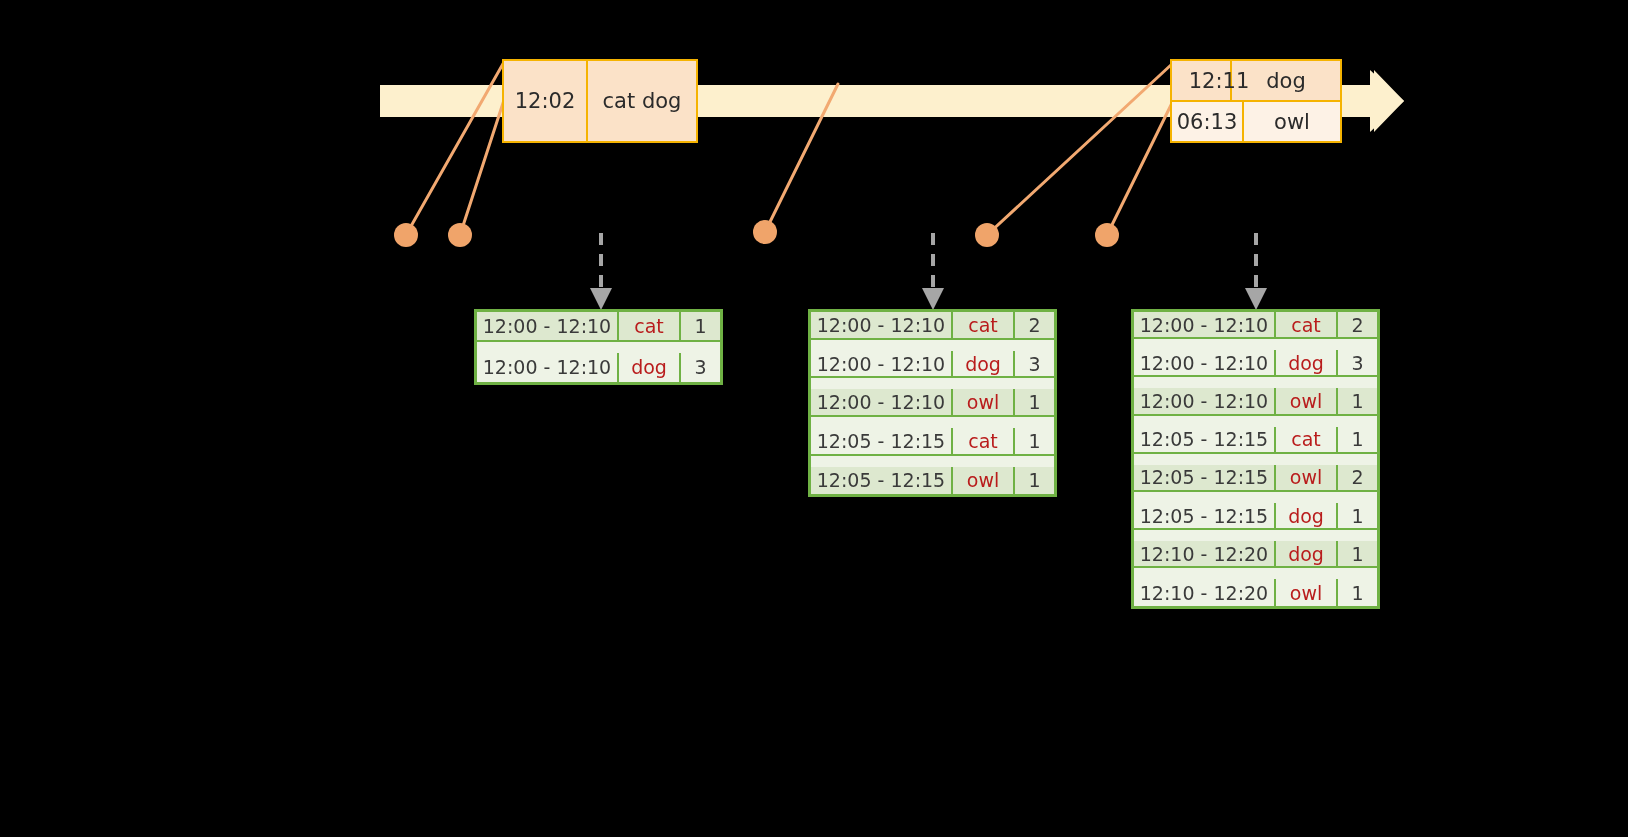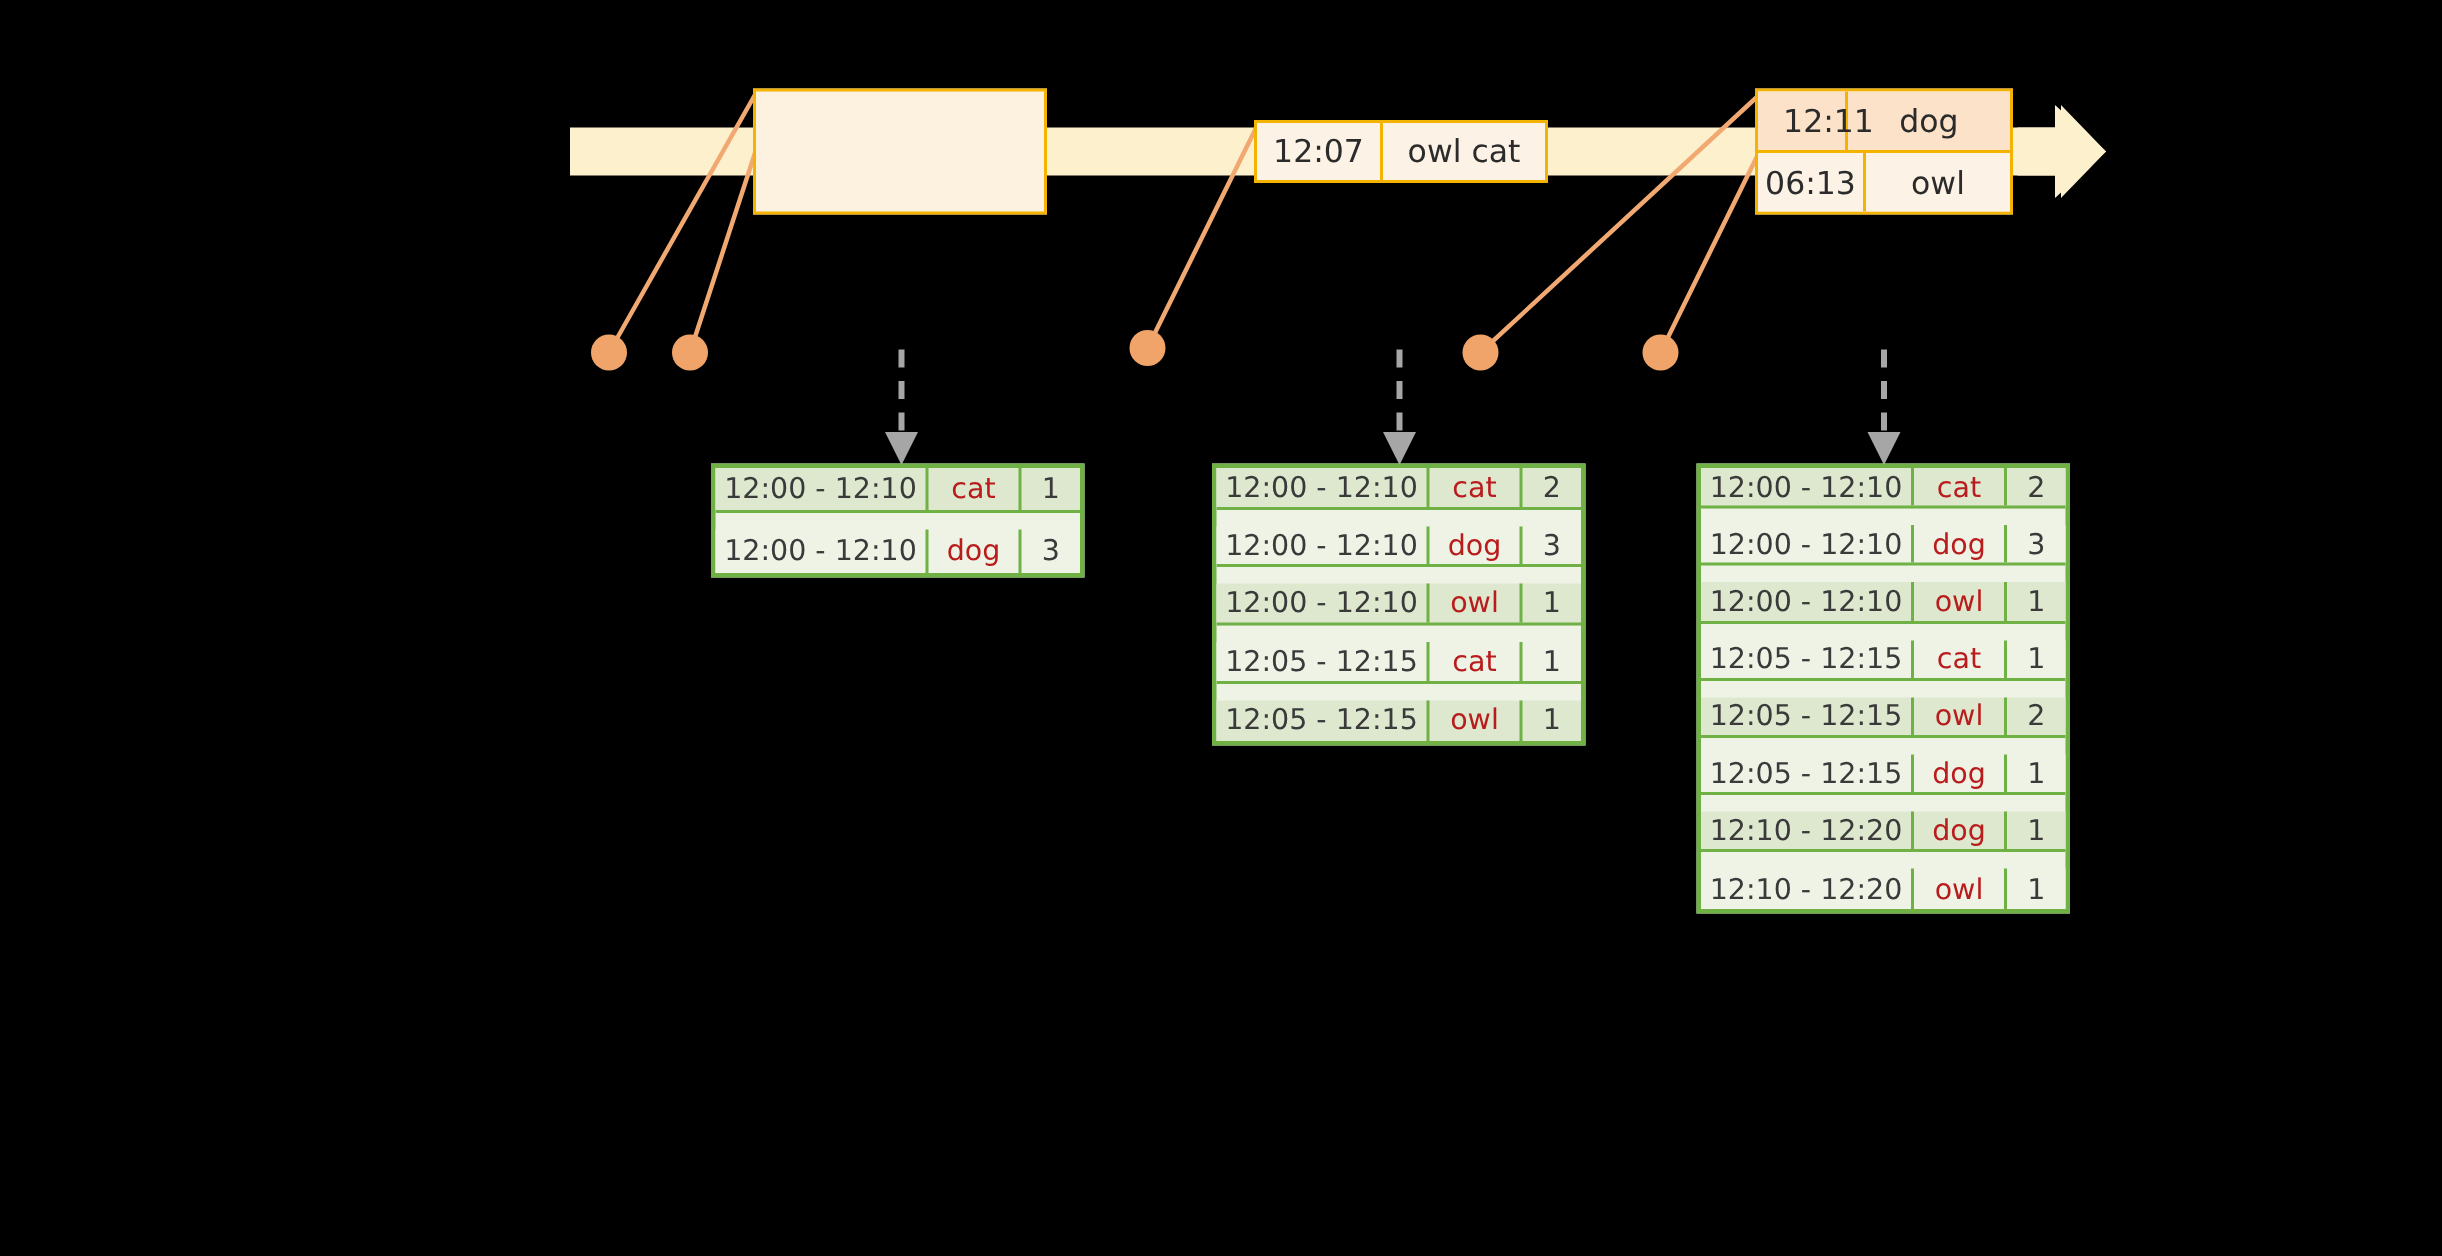--- a/index.html
+++ b/index.html
@@ -157,28 +157,26 @@
       <line x1="1256" y1="233" x2="1256" y2="288"></line>
     </g>
     <g fill="#a6a6a6">
       <polygon points="590,288 612,288 601,310"></polygon>
       <polygon points="922,288 944,288 933,310"></polygon>
       <polygon points="1245,288 1267,288 1256,310"></polygon>
     </g>
   </svg>
 
   <div class="event-box" style="left:502px; top:59px; width:196px; height:84px;">
-  </div>
-
-  <div class="event-box" style="left:836px; top:80px; width:196px; height:42px;">
-    <div class="event-row shade-b">
-      <span class="event-time" style="width:84px;">12:07</span>
-      <span class="event-words">owl cat</span>
-    </div>
-  </div>
+    <div class="event-row shade-a">
+      <span class="event-time" style="width:84px;">12:02</span>
+      <span class="event-words">cat dog</span>
+    </div>
+  </div>
+
 
   <div class="event-box" style="left:1170px; top:59px; width:172px; height:84px;">
     <div class="event-row shade-a">
       <span class="event-time" style="width:60px;padding-left:36px;">12:11</span>
       <span class="event-words">dog</span>
     </div>
     <div class="event-row shade-b">
       <span class="event-time" style="width:72px;">06:13</span>
       <span class="event-words">owl</span>
     </div>

